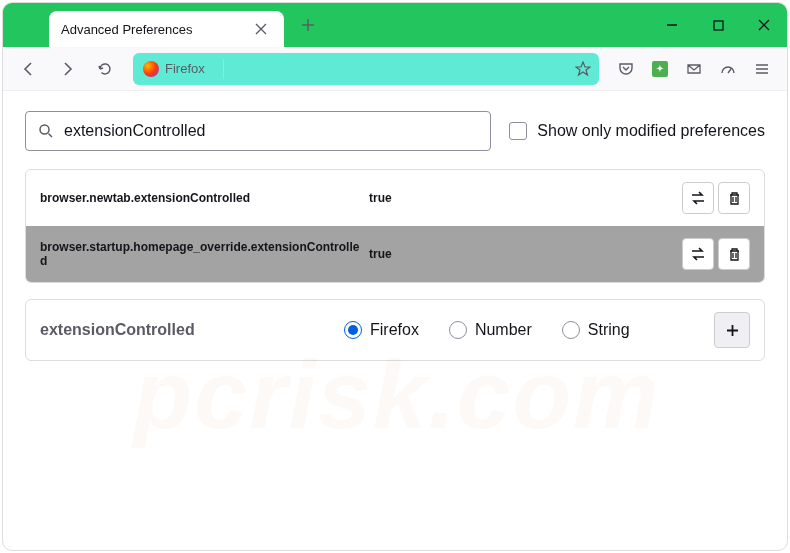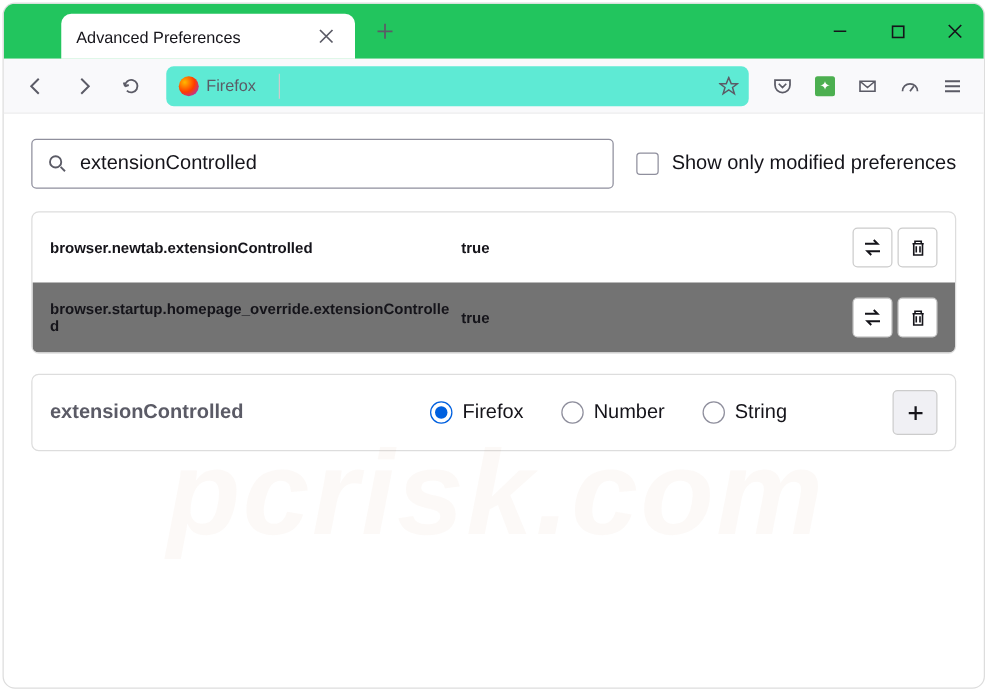--- a/index.html
+++ b/index.html
@@ -32,21 +32,21 @@
 
 .content { padding: 20px 22px; }
 .searchrow { display: flex; align-items: center; gap: 18px; margin-bottom: 18px; }
 .searchbox { flex: 1; height: 40px; border: 1px solid #8f8f9d; border-radius: 4px; display: flex; align-items: center; padding: 0 12px; gap: 10px; }
 .searchbox input { border: none; outline: none; font-size: 16px; flex: 1; color: #15141a; background: transparent; }
 .checkwrap { display: flex; align-items: flex-start; gap: 10px; font-size: 16px; color: #15141a; }
 .chk { width: 18px; height: 18px; border: 1.5px solid #8f8f9d; border-radius: 3px; }
 
 .prefs { border: 1px solid #ddd; border-radius: 6px; overflow: hidden; margin-bottom: 16px; }
 .pref-row { display: flex; align-items: center; padding: 12px 14px; font-size: 12px; color: #15141a; gap: 4px; }
-.pref-row.odd { background: #737373; }
+.pref-row.odd { background: #a3a3a3; }
 .pref-name { font-weight: 700; width: 325px; word-break: break-all; }
 .pref-val { font-weight: 700; flex: 1; }
 .action-btn { width: 32px; height: 32px; border: 1px solid #ccc; border-radius: 4px; background: #fff; display: flex; align-items: center; justify-content: center; color: #15141a; }
 
 .newpref { border: 1px solid #ddd; border-radius: 6px; display: flex; align-items: center; padding: 12px 14px; gap: 14px; }
 .np-name { font-weight: 700; color: #5b5b66; font-size: 16px; width: 290px; }
 .radios { display: flex; gap: 30px; flex: 1; }
 .radio { display: flex; align-items: center; gap: 8px; font-size: 16px; color: #15141a; }
 .rbox { width: 18px; height: 18px; border: 1.5px solid #8f8f9d; border-radius: 50%; position: relative; }
 .rbox.sel { border-color: #0060df; }

